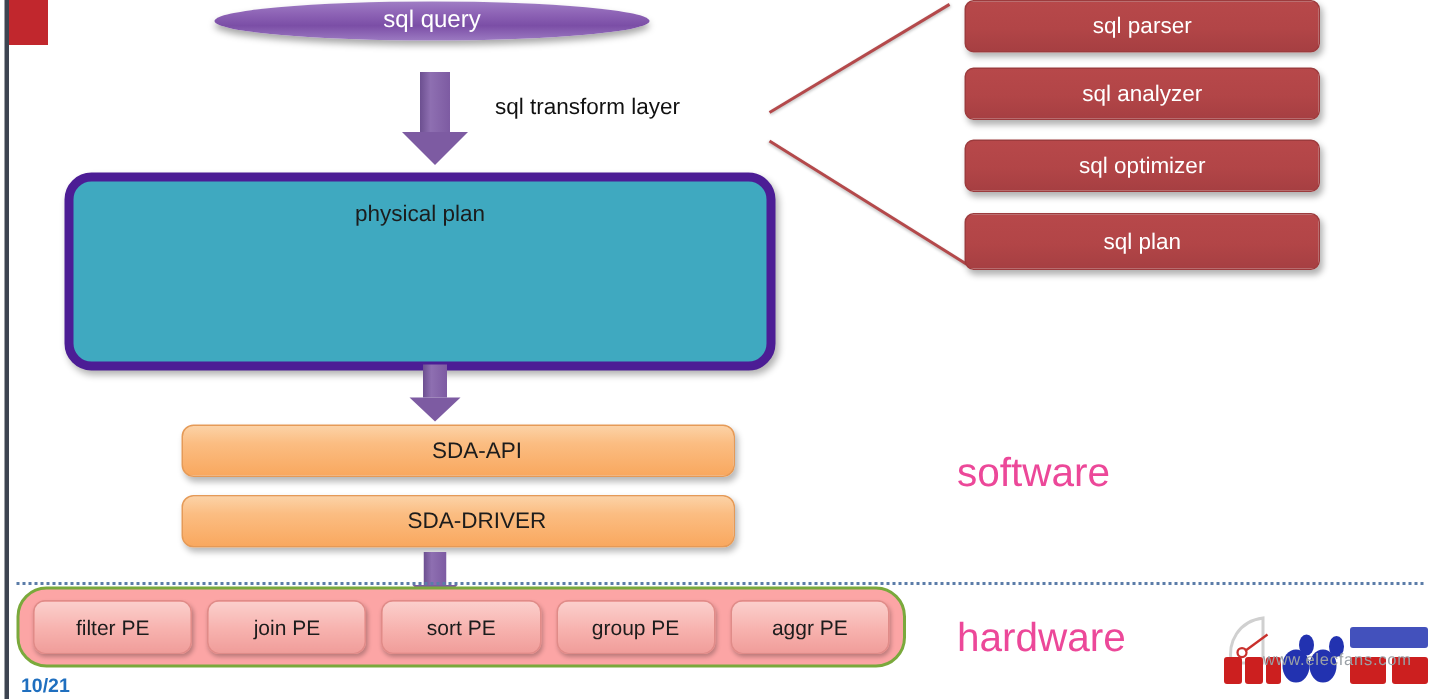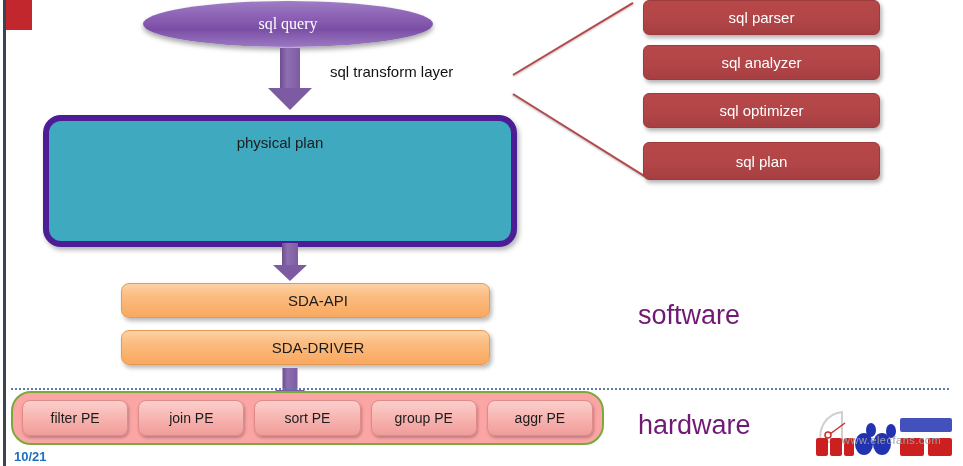--- a/index.html
+++ b/index.html
@@ -11,26 +11,26 @@
     position:relative;
   }
   #slide{position:absolute;left:0;top:0;width:963px;height:466px;}
 
   
   .rail-bar{position:absolute;left:3px;top:0;width:3px;height:466px;background:#3d4451;}
   .rail-square{position:absolute;left:6px;top:0;width:26px;height:30px;background:#c1272d;}
 
   
   .ellipse{
-    position:absolute;left:143px;top:1px;width:290px;height:46px;
+    position:absolute;left:143px;top:1px;width:290px;height:26px;
     border-radius:50%;
     background:linear-gradient(to bottom,#9f7dc4 0%,#8e64b6 30%,#7b4ea6 62%,#9b79c1 100%);
     box-shadow:0 3px 5px rgba(0,0,0,.35);
     display:flex;align-items:center;justify-content:center;
-    color:#ffffff;font-size:16px;font-family:Liberation Serif, serif;
+    color:#ffffff;font-size:16px;
   }
 
   
   .arrow{position:absolute;}
   .arrow .shaft{position:absolute;left:50%;transform:translateX(-50%);
      background:linear-gradient(to right,#6c4f90 0%,#8e6fb1 35%,#7d5ba2 100%);}
   .arrow .head{position:absolute;left:50%;transform:translateX(-50%);width:0;height:0;}
 
   
   .phys{
@@ -89,21 +89,21 @@
   .pes{position:absolute;left:9px;top:7px;right:9px;display:flex;gap:10px;}
   .pe{
     flex:1;height:34px;border-radius:8px;
     background:linear-gradient(to bottom,#fbcfcc 0%,#f7b2ae 55%,#f09d9a 100%);
     border:1px solid #e08b88;
     box-shadow:1px 2px 3px rgba(0,0,0,.25);
     display:flex;align-items:center;justify-content:center;
     color:#1c1c1c;font-size:14px;
   }
 
-  .big-label{position:absolute;font-size:27px;color:#701a75;}
+  .big-label{position:absolute;font-size:27px;color:#ec4899;}
   .pagenum{position:absolute;left:14px;top:449px;font-size:13px;font-weight:bold;color:#1f6fbf;}
 
   
   .watermark{position:absolute;left:812px;top:404px;width:146px;height:56px;}
   .wm-row{position:absolute;left:0;top:0;width:146px;height:56px;}
   .wm-text{position:absolute;left:30px;top:30px;font-size:11px;color:#9aa0a6;letter-spacing:.5px;}
 </style>
 </head>
 <body>
 

